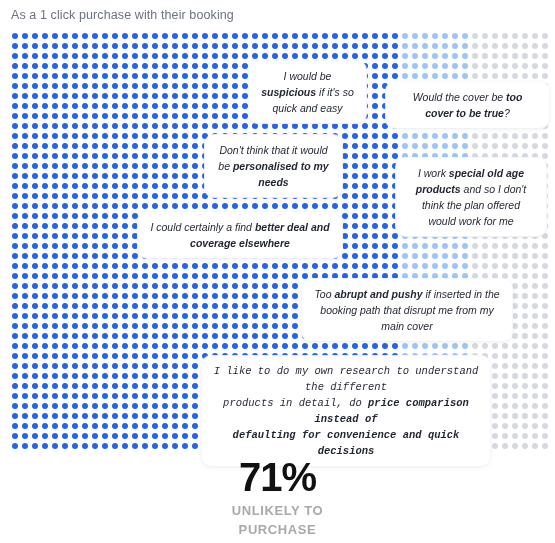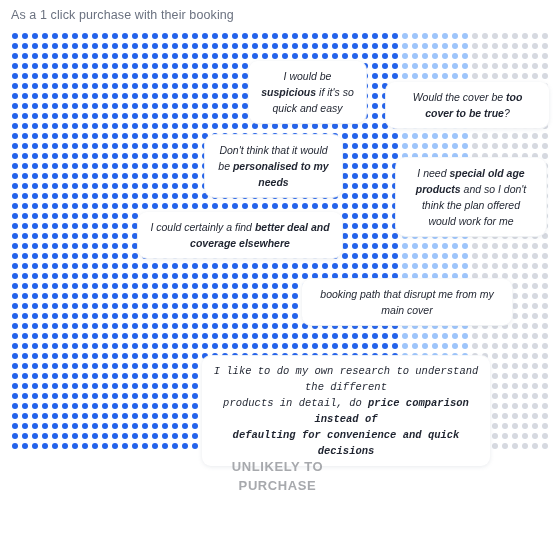--- a/index.html
+++ b/index.html
@@ -2373,47 +2373,49 @@
       </div>
       <div class="bubble" style="left: 205px; top: 105px; width: 137px;">
         <div>
           <span class="t"><span>Don't think that it would</span></span>
           <span class="t"><span>be </span><b>personalised to my</b></span>
           <span class="t"><b>needs</b></span>
         </div>
       </div>
       <div class="bubble" style="left: 396px; top: 128px; width: 150px;">
         <div>
-          <span class="t"><span>I need </span><b>special old age</b></span>
+          <span class="t"><span>I work </span><b>special old age</b></span>
           <span class="t"><b>products</b><span> and so I don't</span></span>
           <span class="t"><span>think the plan offered</span></span>
           <span class="t"><span>would work for me</span></span>
         </div>
       </div>
       <div class="bubble" style="left: 138px; top: 182px; width: 204px;">
         <div>
           <span class="t"><span>I could certainly a find </span><b>better deal and</b></span>
           <span class="t"><b>coverage elsewhere</b></span>
         </div>
       </div>
       <div class="bubble" style="left: 302px; top: 249px; width: 210px;">
         <div>
+          <span class="t"><span>Too </span><b>abrupt and pushy</b><span> if inserted in the</span></span>
           <span class="t"><span>booking path that disrupt me from my</span></span>
           <span class="t"><span>main cover</span></span>
         </div>
       </div>
       <div class="bubble" style="left: 202px; top: 326px; width: 288px; font-family: Liberation Mono, monospace;">
         <div>
           <span class="t"><span>I like to do my own research to understand the different</span></span>
           <span class="t"><span>products in detail, do </span><b>price comparison instead of</b></span>
           <span class="t"><b>defaulting for convenience and quick decisions</b></span>
         </div>
       </div>
     </div>
 
   <div id="footer">
+    <div id="pct">71%</div>
     <div id="sub">
       <div>UNLIKELY TO</div>
       <div>PURCHASE</div>
     </div>
   </div>
 
 </div>
 
 </body></html>

